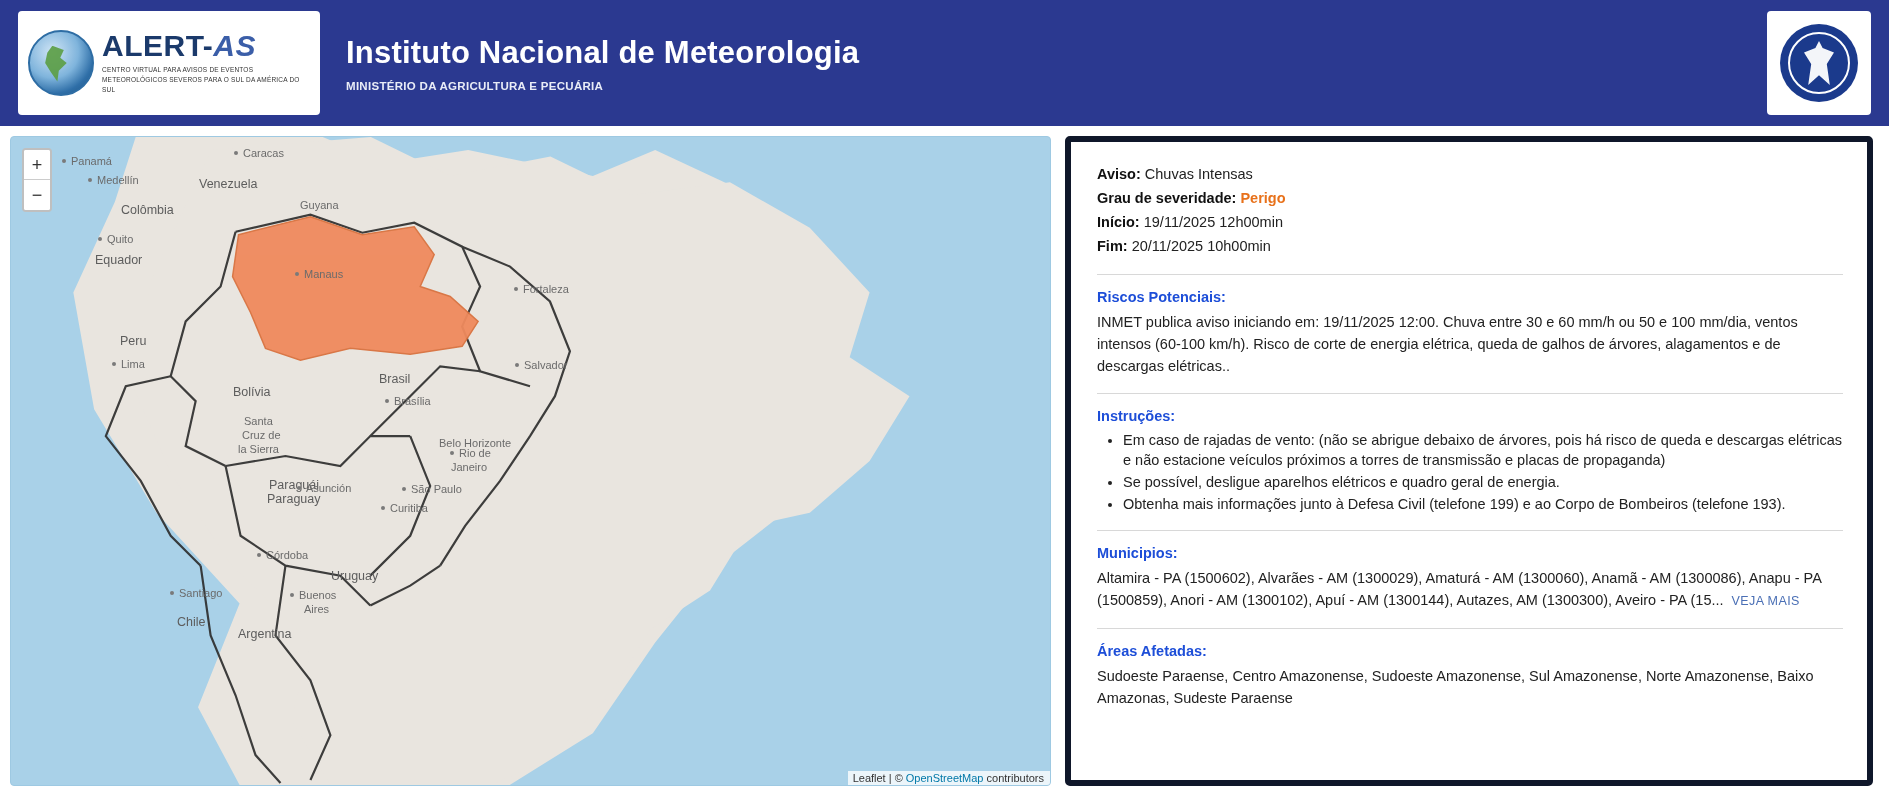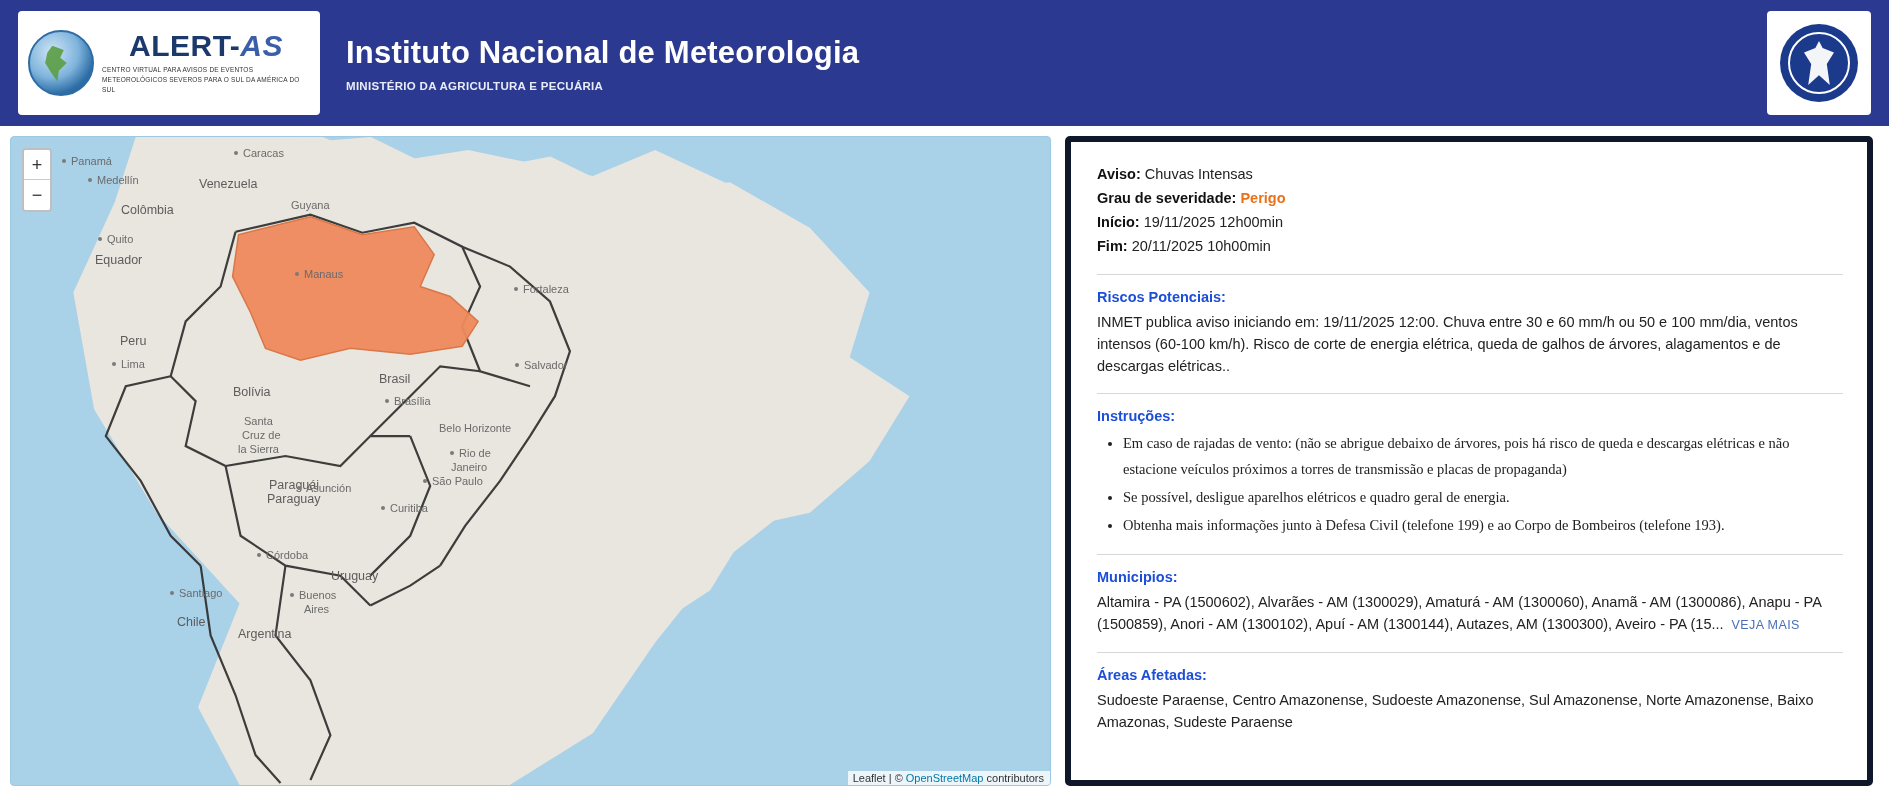--- a/index.html
+++ b/index.html
@@ -40,21 +40,21 @@
   .logo-globe::after {
     content: "";
     position: absolute; left: 14%; top: 22%;
     width: 58%; height: 58%;
     background: #5c9e46;
     clip-path: polygon(38% 0%, 70% 12%, 60% 34%, 78% 48%, 56% 70%, 52% 100%, 34% 74%, 18% 48%, 24% 20%);
     opacity: .92;
   }
   .logo-text { line-height: 1; }
   .logo-title {
-    font-size: 30px; font-weight: bold; letter-spacing: .5px; color: #1b3a6b; text-align: center;
+    font-size: 30px; font-weight: bold; letter-spacing: .5px; color: #1b3a6b;
   }
   .logo-title .as { color: #3b5ea8; font-style: italic; }
   .logo-sub {
     font-size: 6.5px; color: #333; margin-top: 4px; letter-spacing: .2px; line-height: 1.5;
     text-transform: uppercase;
   }
   .header-titles { margin-left: 26px; color: #ffffff; }
   .header-titles h1 {
     margin: 0; font-size: 31px; font-weight: bold; letter-spacing: .2px;
   }
@@ -177,21 +177,21 @@
     padding: 20px 24px 10px 26px;
     overflow: hidden;
   }
   .alert-panel .line { font-size: 14.5px; color: #222; line-height: 24px; }
   .alert-panel .line b { color: #111; }
   .sev { color: #e8711a; font-weight: bold; }
   hr.sep { border: none; border-top: 1px solid #d8d8d8; margin: 16px 0 14px 0; }
   .sec-title { font-size: 14.5px; font-weight: bold; color: #1d4ed8; margin-bottom: 6px; }
   .sec-body { font-size: 14.5px; color: #222; line-height: 22px; text-align: left; }
   ul.instr { margin: 4px 0 0 0; padding-left: 26px; }
-  ul.instr li { font-size: 14.5px; color: #222; line-height: 26px; margin-bottom: 2px; font-family: Liberation Serif, serif; }
+  ul.instr li { font-size: 14.5px; color: #222; line-height: 20px; margin-bottom: 2px; }
   .veja-mais {
     color: #4a6fb5; font-size: 12.5px; letter-spacing: .4px;
     margin-left: 8px; cursor: pointer; text-transform: uppercase;
   }
 </style>
 </head>
 <body>
 
 <div class="header">
   <div class="logo-box">
@@ -249,41 +249,41 @@
     <div class="map-zoom">
       <button>+</button>
       <button>−</button>
     </div>
 
     <div id="map-labels">
         <div class="map-label map-dot" style="left: 60px; top: 18px;">Panamá</div>
         <div class="map-label map-dot" style="left: 232px; top: 10px;">Caracas</div>
         <div class="map-label map-dot" style="left: 86px; top: 37px;">Medellín</div>
         <div class="map-label big" style="left: 188px; top: 40px;">Venezuela</div>
-        <div class="map-label" style="left: 280px; top: 62px;">Guyana</div>
+        <div class="map-label" style="left: 289px; top: 62px;">Guyana</div>
         <div class="map-label big" style="left: 110px; top: 66px;">Colômbia</div>
         <div class="map-label map-dot" style="left: 96px; top: 96px;">Quito</div>
         <div class="map-label big" style="left: 84px; top: 116px;">Equador</div>
         <div class="map-label map-dot" style="left: 293px; top: 131px;">Manaus</div>
         <div class="map-label map-dot" style="left: 512px; top: 146px;">Fortaleza</div>
         <div class="map-label big" style="left: 109px; top: 197px;">Peru</div>
         <div class="map-label map-dot" style="left: 110px; top: 221px;">Lima</div>
         <div class="map-label big" style="left: 222px; top: 248px;">Bolívia</div>
         <div class="map-label big" style="left: 368px; top: 235px;">Brasil</div>
         <div class="map-label map-dot" style="left: 513px; top: 222px;">Salvador</div>
         <div class="map-label map-dot" style="left: 383px; top: 258px;">Brasília</div>
         <div class="map-label" style="left: 233px; top: 278px;">Santa</div>
         <div class="map-label" style="left: 231px; top: 292px;">Cruz de</div>
         <div class="map-label" style="left: 227px; top: 306px;">la Sierra</div>
-        <div class="map-label" style="left: 428px; top: 285px;">Belo Horizonte</div>
+        <div class="map-label" style="left: 428px; top: 300px;">Belo Horizonte</div>
         <div class="map-label map-dot" style="left: 448px; top: 310px;">Rio de</div>
         <div class="map-label" style="left: 440px; top: 324px;">Janeiro</div>
         <div class="map-label big" style="left: 256px; top: 332px; margin-top: 23px;">Paraguay</div>
         <div class="map-label big" style="left: 258px; top: 341px;">Paraguái</div>
-        <div class="map-label map-dot" style="left: 400px; top: 338px; margin-left: 21px;">São Paulo</div>
+        <div class="map-label map-dot" style="left: 400px; top: 346px;">São Paulo</div>
         <div class="map-label map-dot" style="left: 295px; top: 345px;">Asunción</div>
         <div class="map-label map-dot" style="left: 379px; top: 365px;">Curitiba</div>
         <div class="map-label map-dot" style="left: 255px; top: 412px;">Córdoba</div>
         <div class="map-label big" style="left: 320px; top: 432px;">Uruguay</div>
         <div class="map-label map-dot" style="left: 168px; top: 450px;">Santiago</div>
         <div class="map-label map-dot" style="left: 288px; top: 452px;">Buenos</div>
         <div class="map-label" style="left: 293px; top: 466px;">Aires</div>
         <div class="map-label big" style="left: 166px; top: 478px;">Chile</div>
         <div class="map-label big" style="left: 227px; top: 490px;">Argentina</div>
       </div>

